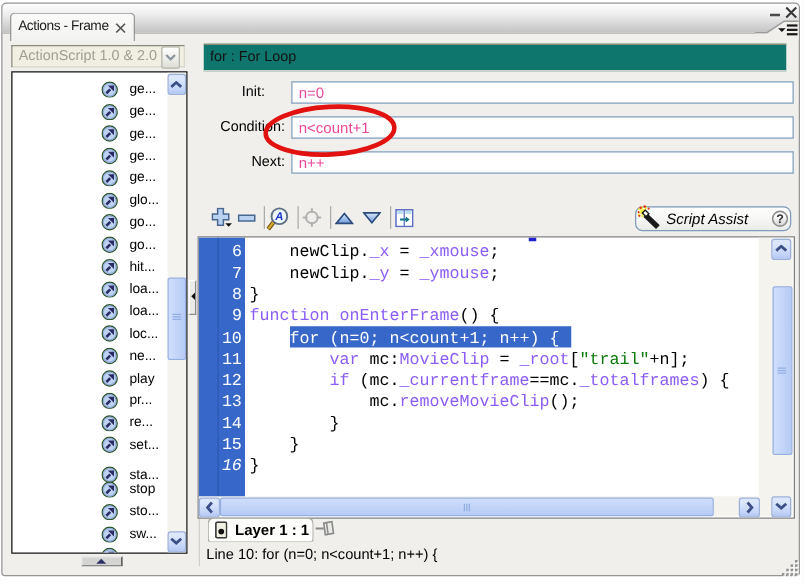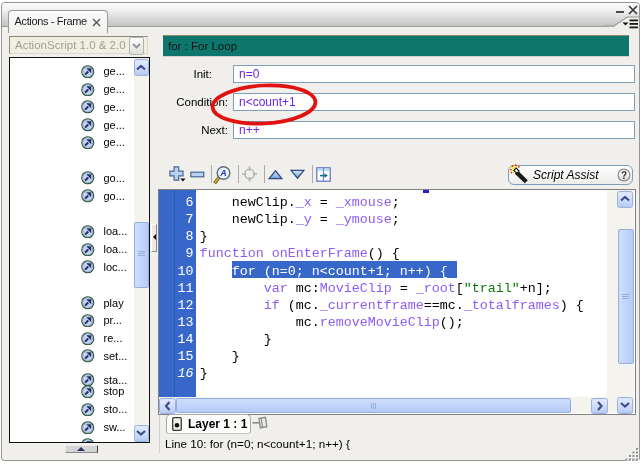--- a/index.html
+++ b/index.html
@@ -31,21 +31,21 @@
 .sthumb{position:absolute;border:1px solid #93aee2;border-radius:2px;
   background:linear-gradient(90deg,#cfdefc,#b6cbf5);}
 .strough{position:absolute;background:#f4f3ee;}
 .sbtn svg{position:absolute;left:50%;top:50%;transform:translate(-50%,-50%);}
 
 #hdr{left:163px;top:34.5px;width:461px;height:20px;background:#0f766e;
   border-top:1px solid #8d8d74;border-bottom:1px solid #d2d2c6;
   font-size:11.5px;color:#121212;line-height:20px;padding-left:5px;}
 .lbl{position:absolute;width:78px;text-align:right;font-size:11.5px;color:#000;}
 .inp{position:absolute;left:233px;width:395px;height:16px;background:#fff;
-  border:1px solid #7f9db9;font-size:12px;color:#6d28d9;line-height:16px;padding-left:5px;}
+  border:1px solid #7f9db9;font-size:12px;color:#ec4899;line-height:16px;padding-left:5px;}
 .sep{position:absolute;top:165px;width:1px;height:18px;background:#ababab;}
 #sabtn{left:508px;top:164.5px;width:99px;height:18px;border:1.5px solid #7d9cba;border-radius:6px;
   background:linear-gradient(#ffffff,#f4f4f2 60%,#ebebe9);font-size:12px;color:#000;
   line-height:18px;padding-left:24px;font-style:italic;}
 
 #pane{left:157.5px;top:189px;width:476px;height:224px;border:1px solid #808080;background:#fff;overflow:hidden;}
 #gutter{position:absolute;left:0;top:0;width:37px;height:208px;background:#3767c9;}
 #gutdiv{position:absolute;left:15px;top:0;width:1px;height:208px;background:#2d59b2;}
 .ln{position:absolute;left:0;width:35px;text-align:right;height:17.15px;line-height:17.15px;
   font-family:"Liberation Mono",monospace;font-size:13.33px;color:#fff;}
@@ -121,49 +121,67 @@
         <use href="#fnic"></use>
       </svg>
       <span class="tx">ge...</span>
     </div>
 <div class="li" style="top:75.9px;">
       <svg class="ic" width="13.5" height="13.5" viewBox="0 0 13.5 13.5">
         <use href="#fnic"></use>
       </svg>
       <span class="tx">ge...</span>
     </div>
+<div class="li" style="top:93.6px;">
+      <svg class="ic" width="13.5" height="13.5" viewBox="0 0 13.5 13.5">
+        <use href="#fnic"></use>
+      </svg>
+      <span class="tx">glo...</span>
+    </div>
 <div class="li" style="top:111.4px;">
       <svg class="ic" width="13.5" height="13.5" viewBox="0 0 13.5 13.5">
         <use href="#fnic"></use>
       </svg>
       <span class="tx">go...</span>
     </div>
 <div class="li" style="top:129.2px;">
       <svg class="ic" width="13.5" height="13.5" viewBox="0 0 13.5 13.5">
         <use href="#fnic"></use>
       </svg>
       <span class="tx">go...</span>
     </div>
+<div class="li" style="top:147.0px;">
+      <svg class="ic" width="13.5" height="13.5" viewBox="0 0 13.5 13.5">
+        <use href="#fnic"></use>
+      </svg>
+      <span class="tx">hit...</span>
+    </div>
 <div class="li" style="top:164.8px;">
       <svg class="ic" width="13.5" height="13.5" viewBox="0 0 13.5 13.5">
         <use href="#fnic"></use>
       </svg>
       <span class="tx">loa...</span>
     </div>
 <div class="li" style="top:182.6px;">
       <svg class="ic" width="13.5" height="13.5" viewBox="0 0 13.5 13.5">
         <use href="#fnic"></use>
       </svg>
       <span class="tx">loa...</span>
     </div>
 <div class="li" style="top:200.4px;">
       <svg class="ic" width="13.5" height="13.5" viewBox="0 0 13.5 13.5">
         <use href="#fnic"></use>
       </svg>
       <span class="tx">loc...</span>
+    </div>
+<div class="li" style="top:218.2px;">
+      <svg class="ic" width="13.5" height="13.5" viewBox="0 0 13.5 13.5">
+        <use href="#fnic"></use>
+      </svg>
+      <span class="tx">ne...</span>
     </div>
 <div class="li" style="top:236.0px;">
       <svg class="ic" width="13.5" height="13.5" viewBox="0 0 13.5 13.5">
         <use href="#fnic"></use>
       </svg>
       <span class="tx">play</span>
     </div>
 <div class="li" style="top:253.8px;">
       <svg class="ic" width="13.5" height="13.5" viewBox="0 0 13.5 13.5">
         <use href="#fnic"></use>

